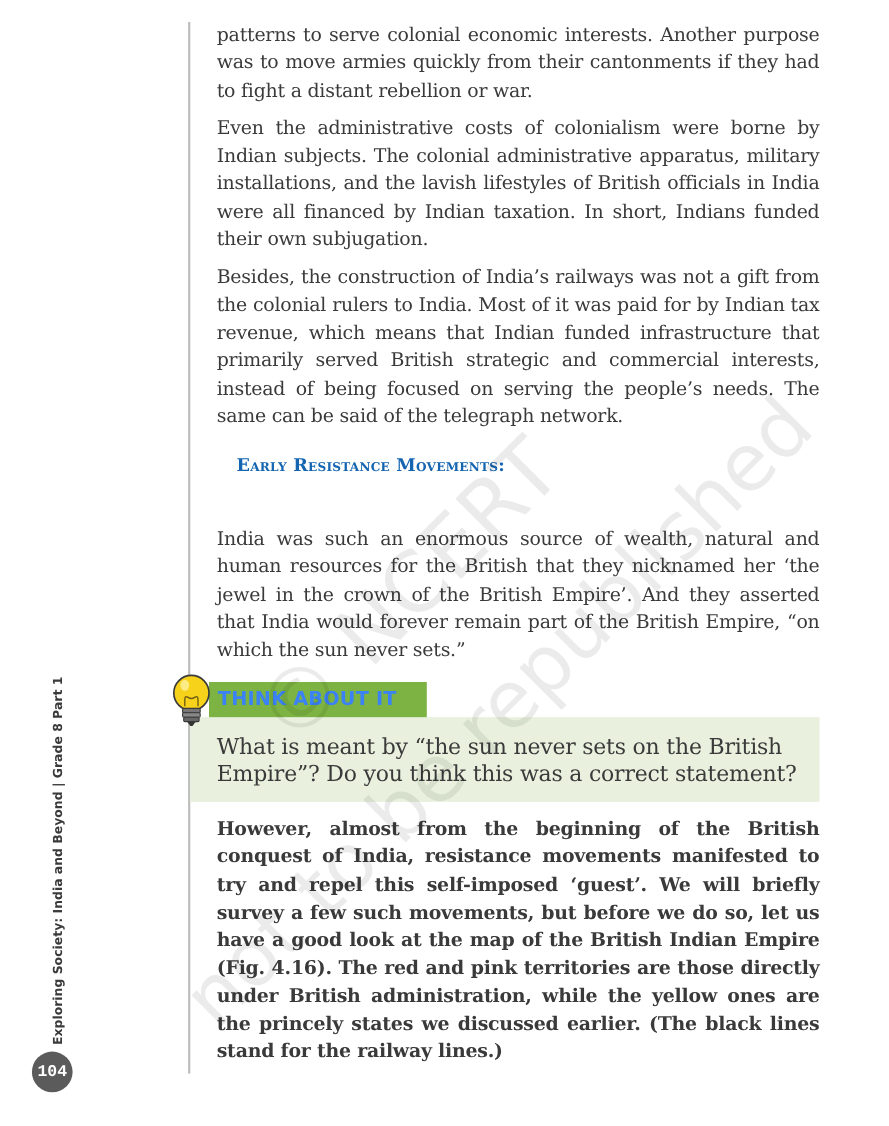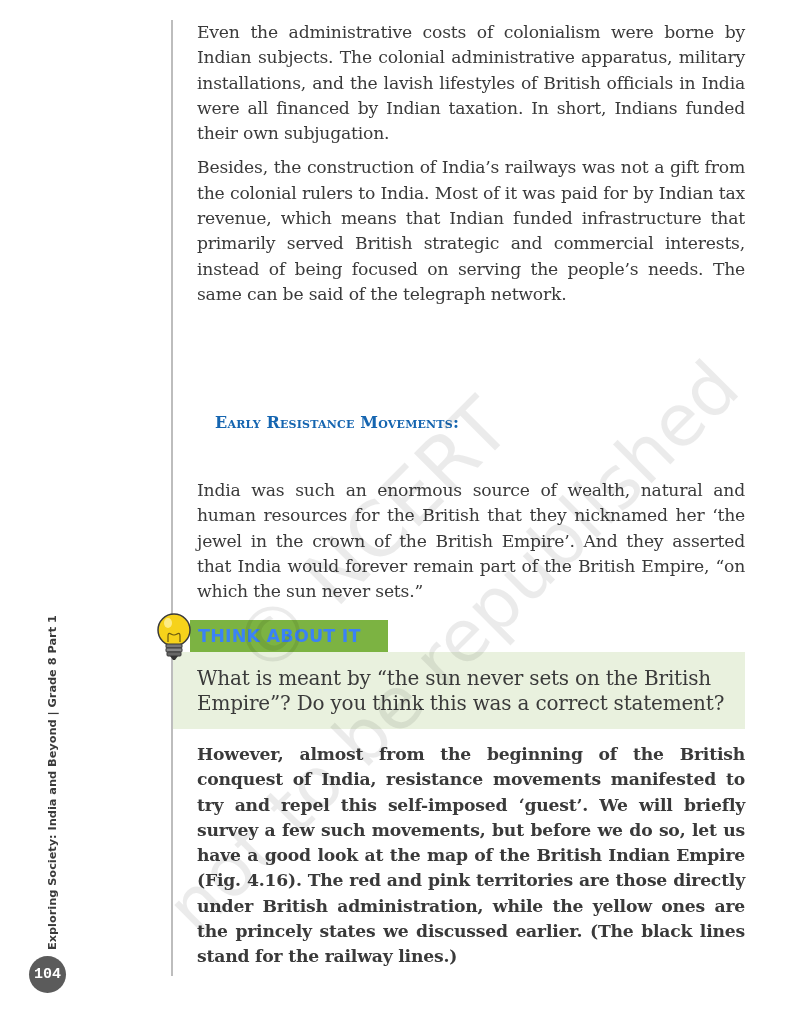--- a/index.html
+++ b/index.html
@@ -28,20 +28,21 @@
                font-size:76px; white-space:nowrap; transform-origin:0 0; }
   .wm1 { left:215px; top:630px; transform:rotate(-45deg); }
   .wm2 { left:150px; top:890px; transform:rotate(-45deg); font-size:72px; }
 </style>
 </head>
 <body>
 
 <div class="divider"></div>
 
 <div class="content">
+  <p class="body last">patterns to serve colonial economic interests. Another purpose was to move armies quickly from their cantonments if they had to fight a distant rebellion or war.</p>
   <p class="body last">Even the administrative costs of colonialism were borne by Indian subjects. The colonial administrative apparatus, military installations, and the lavish lifestyles of British officials in India were all financed by Indian taxation. In short, Indians funded their own subjugation.</p>
   <p class="body last">Besides, the construction of India’s railways was not a gift from the colonial rulers to India. Most of it was paid for by Indian tax revenue, which means that Indian funded infrastructure that primarily served British strategic and commercial interests, instead of being focused on serving the people’s needs. The same can be said of the telegraph network.</p>
 </div>
 
 <h2 class="heading">
   <span>Early Resistance Movements:</span><br>
 </h2>
 
 <div class="para3">
   <p class="body last">India was such an enormous source of wealth, natural and human resources for the British that they nicknamed her ‘the jewel in the crown of the British Empire’. And they asserted that India would forever remain part of the British Empire, “on which the sun never sets.”</p>

